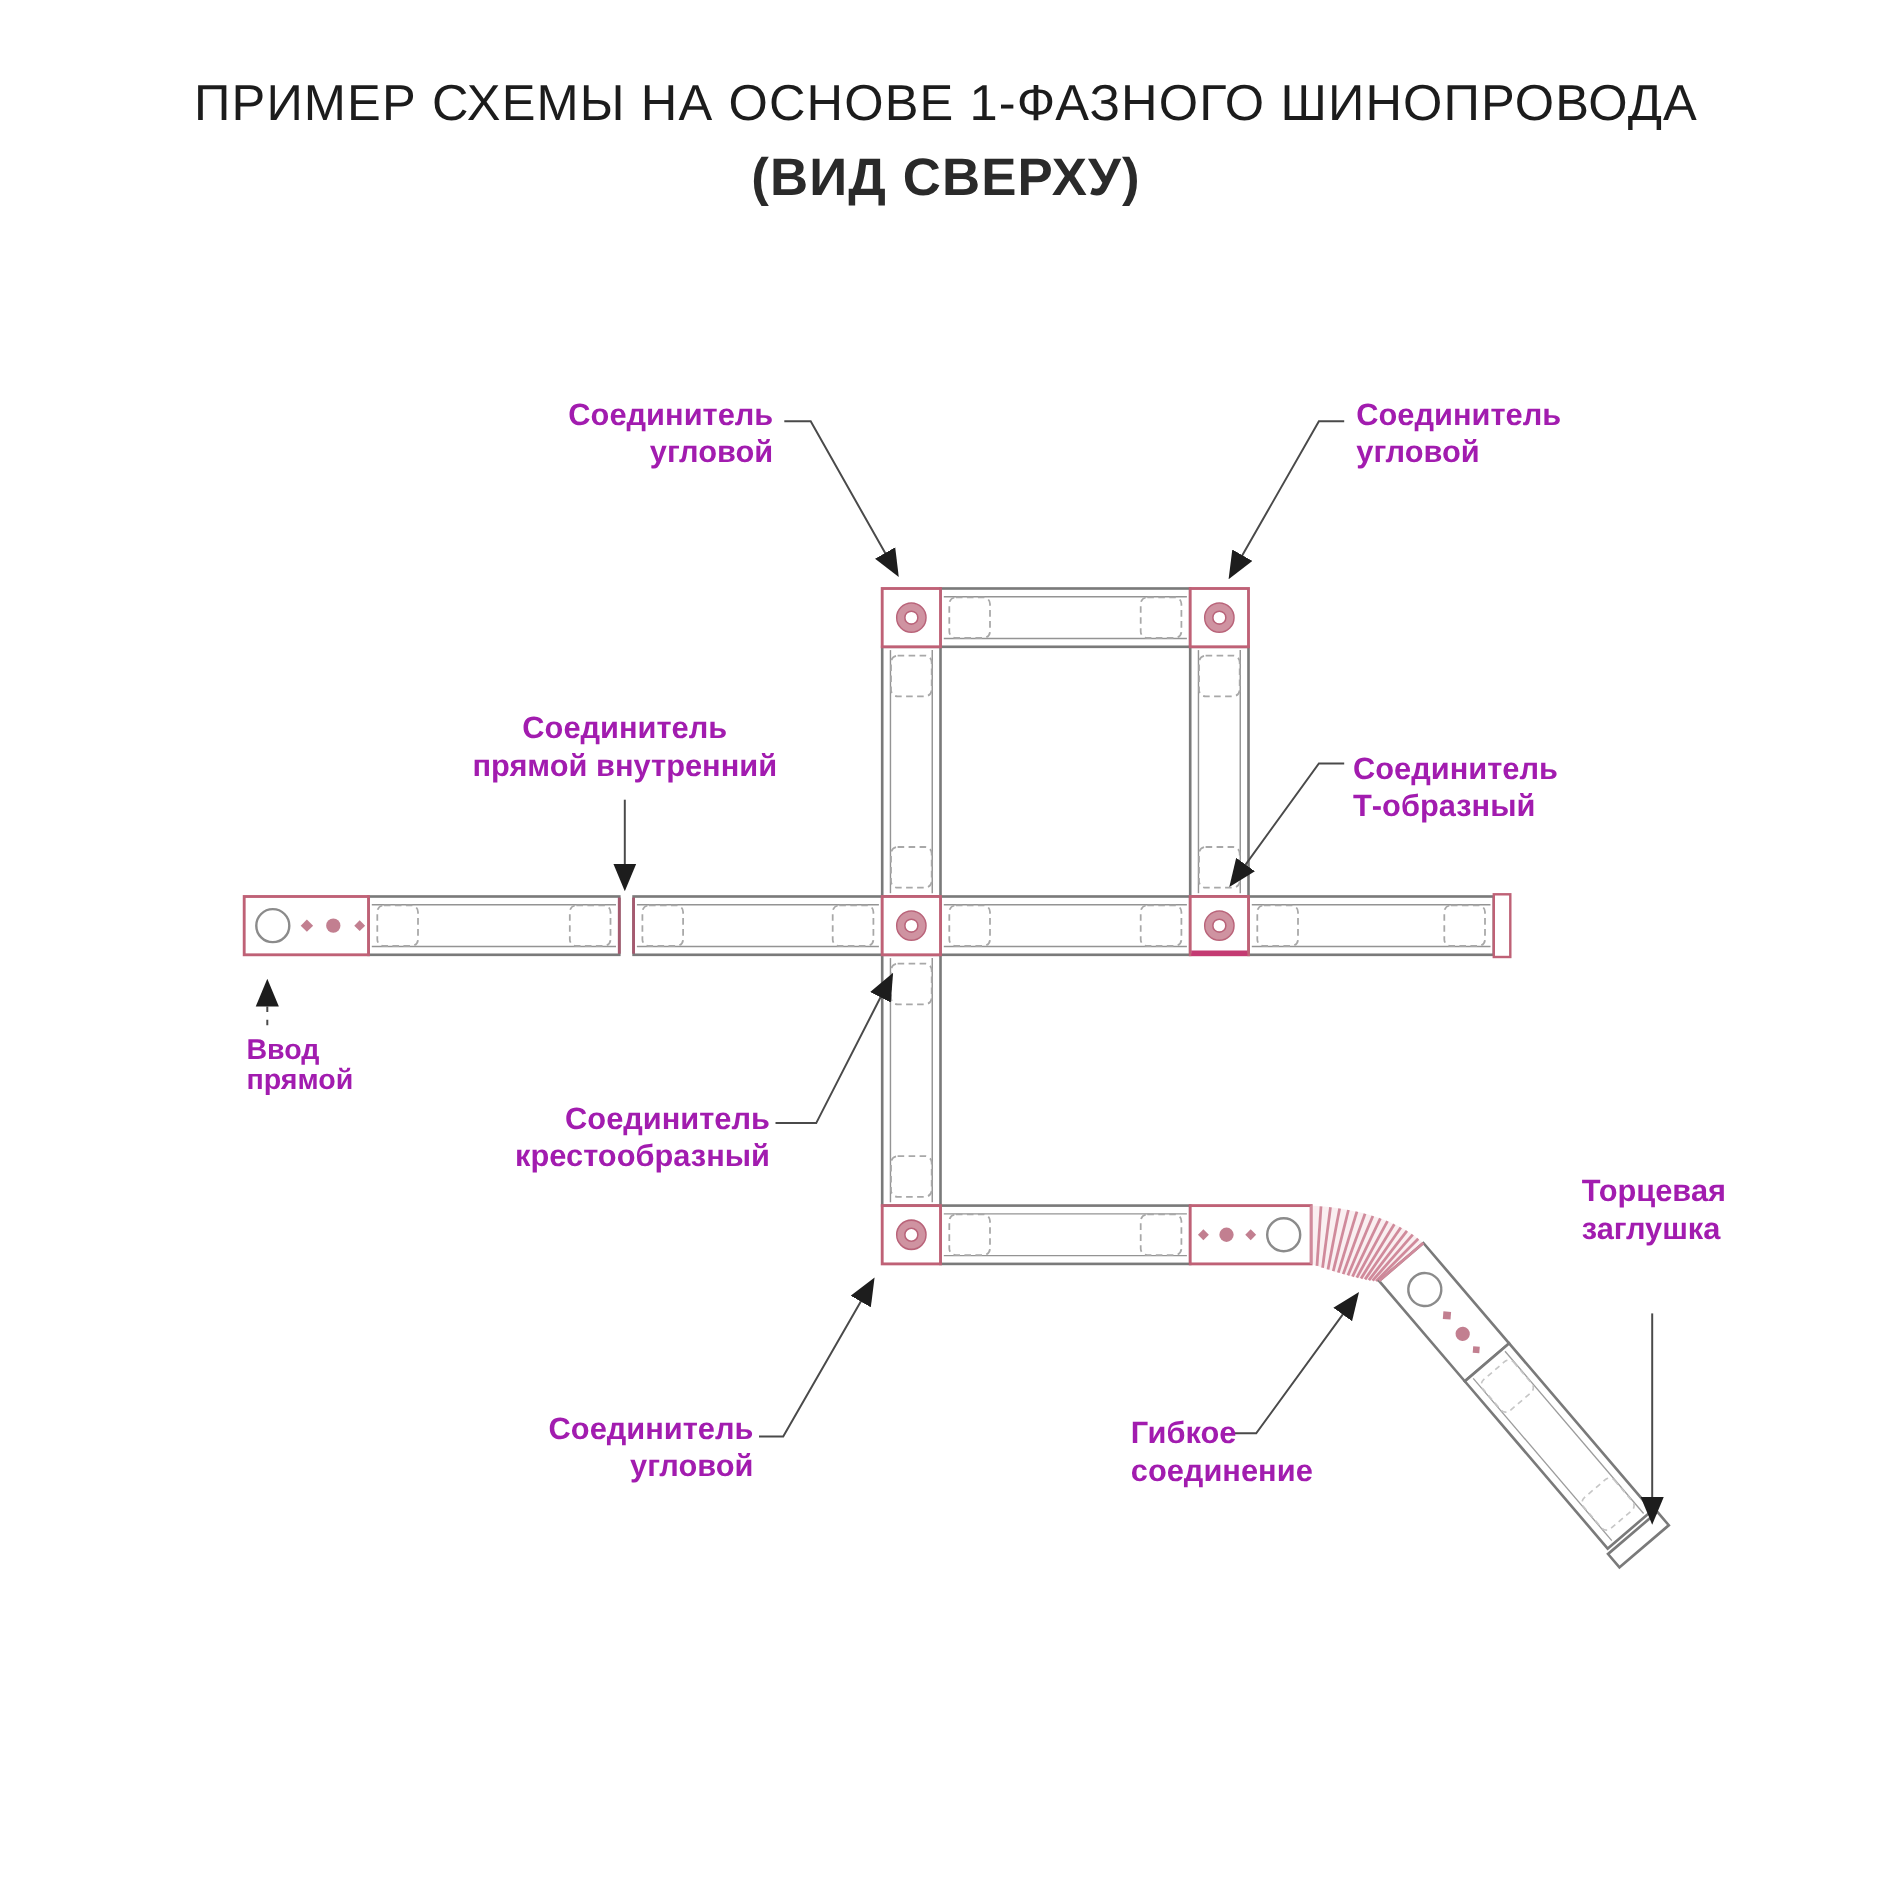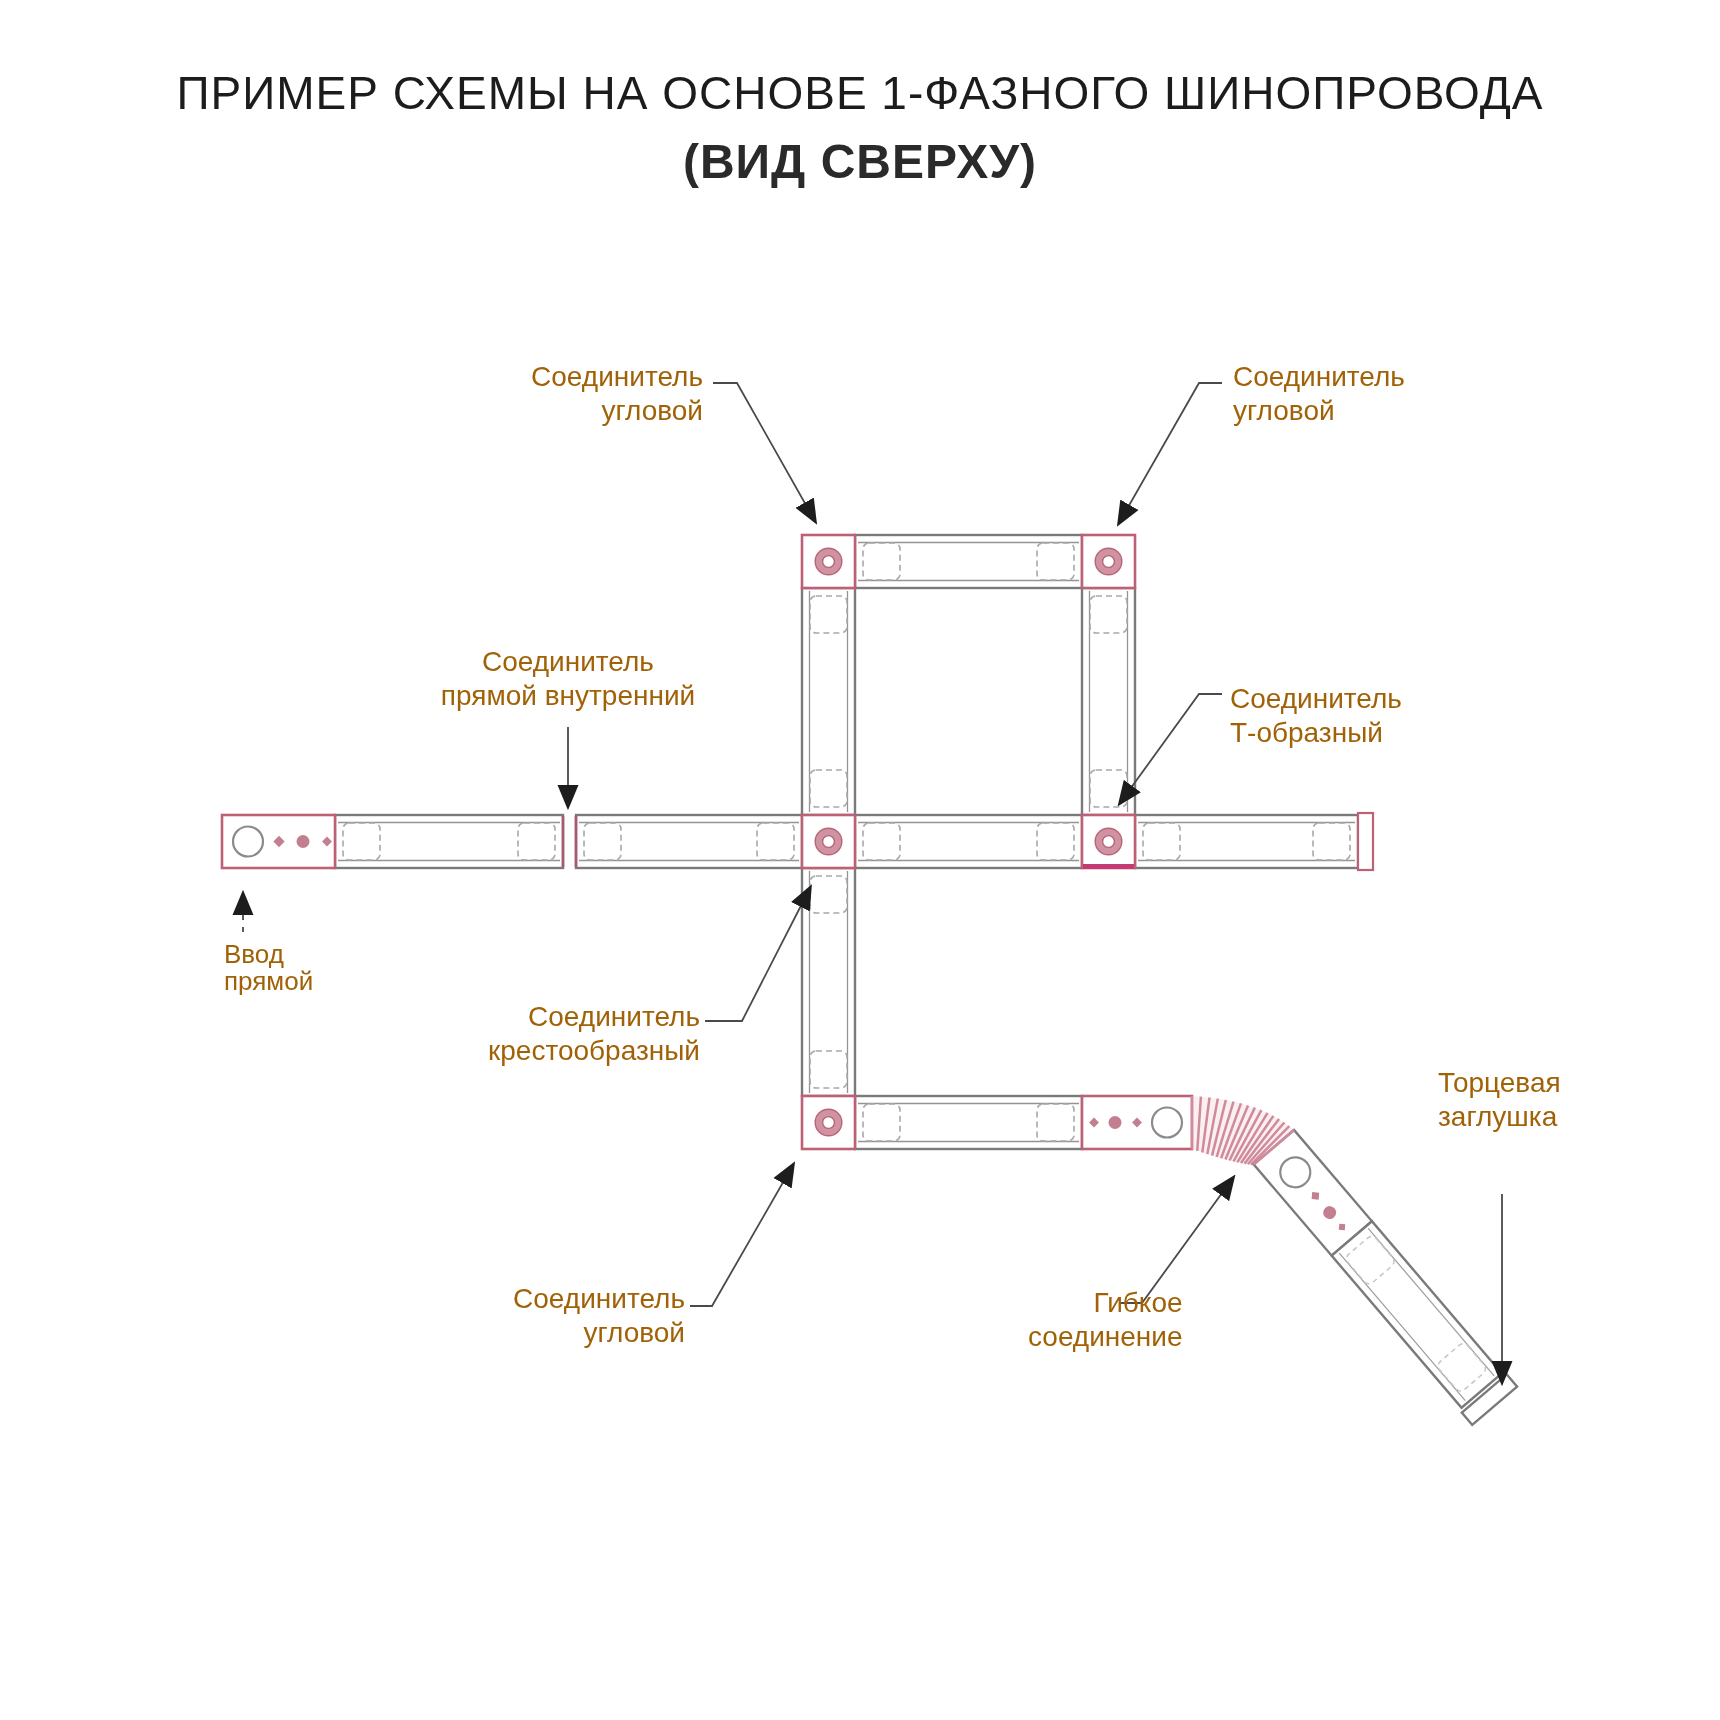--- a/index.html
+++ b/index.html
@@ -10,22 +10,22 @@
   .title{
     position:absolute;left:0;right:0;top:66px;text-align:center;
     font-size:46px;font-weight:normal;color:#1c1c1c;letter-spacing:1px;
   }
   .subtitle{
     position:absolute;left:0;right:0;top:134px;text-align:center;
     font-size:48px;font-weight:bold;color:#2a2a2a;letter-spacing:1px;
   }
   #diagram{position:absolute;left:0;top:0;}
   .lbl{
-    position:absolute;font-size:28px;line-height:34px;font-weight:normal;
-    color:#a16207;white-space:nowrap;
+    position:absolute;font-size:28px;line-height:34px;font-weight:bold;
+    color:#a21caf;white-space:nowrap;
   }
   .lbl.small{font-size:26px;line-height:27px;}
   .center{text-align:center;}
   .right{text-align:right;}
 </style>
 </head>
 <body>
 
 <div class="title">ПРИМЕР СХЕМЫ НА ОСНОВЕ 1-ФАЗНОГО ШИНОПРОВОДА</div>
 <div class="subtitle">(ВИД СВЕРХУ)</div>
@@ -234,20 +234,20 @@
   <div>прямой</div>
 </div>
 <div class="lbl right" style="right:1020px;top:1000px;">
   <div>Соединитель</div>
   <div>крестообразный</div>
 </div>
 <div class="lbl right" style="right:1035px;top:1282px;">
   <div>Соединитель</div>
   <div>угловой</div>
 </div>
-<div class="lbl" style="left:1028px;top:1286px;text-align:right;">
+<div class="lbl" style="left:1028px;top:1286px;">
   <div>Гибкое</div>
   <div>соединение</div>
 </div>
 <div class="lbl" style="left:1438px;top:1066px;">
   <div>Торцевая</div>
   <div>заглушка</div>
 </div>
 
 </body></html>

